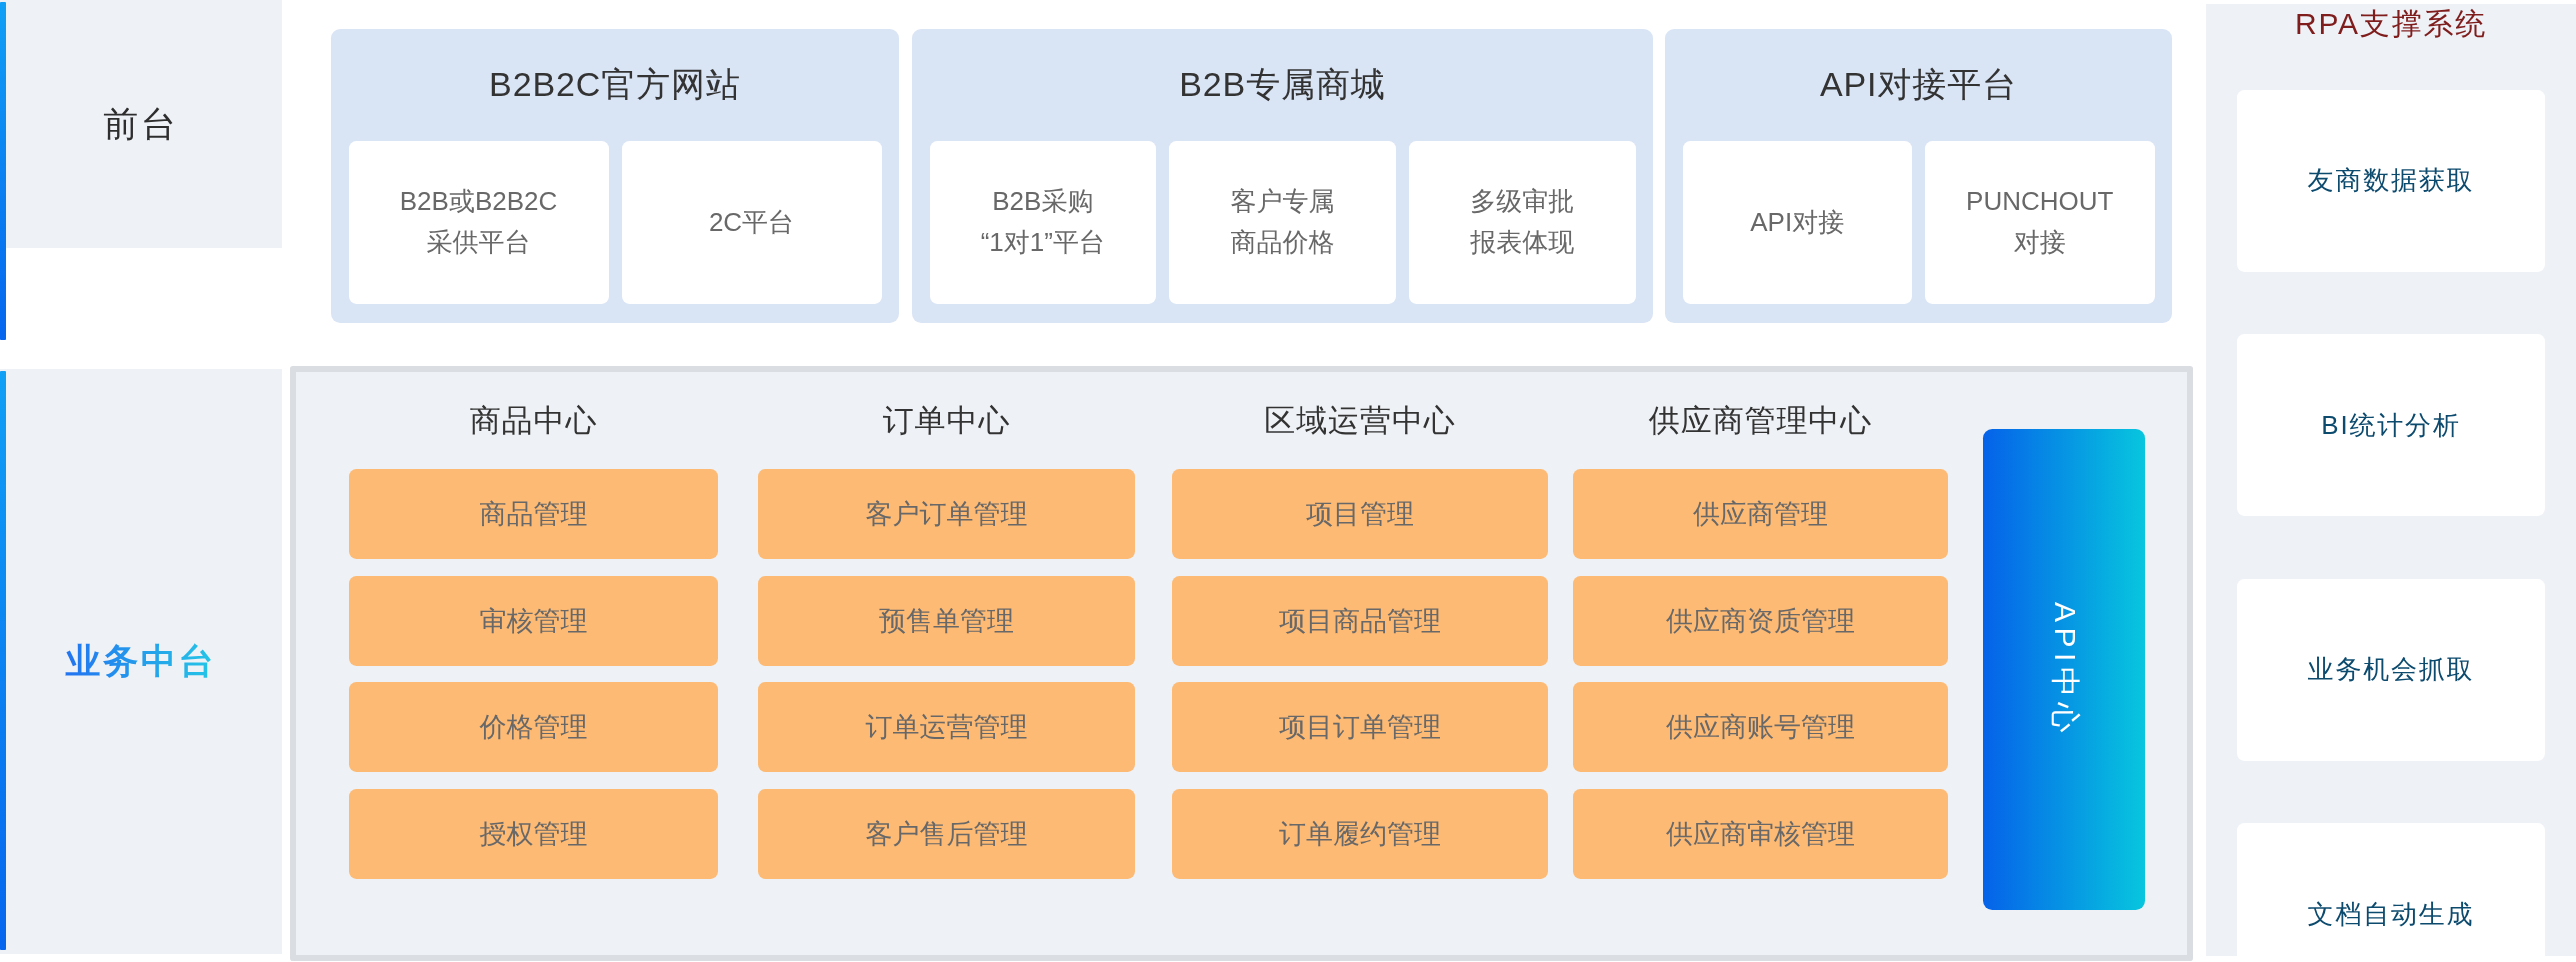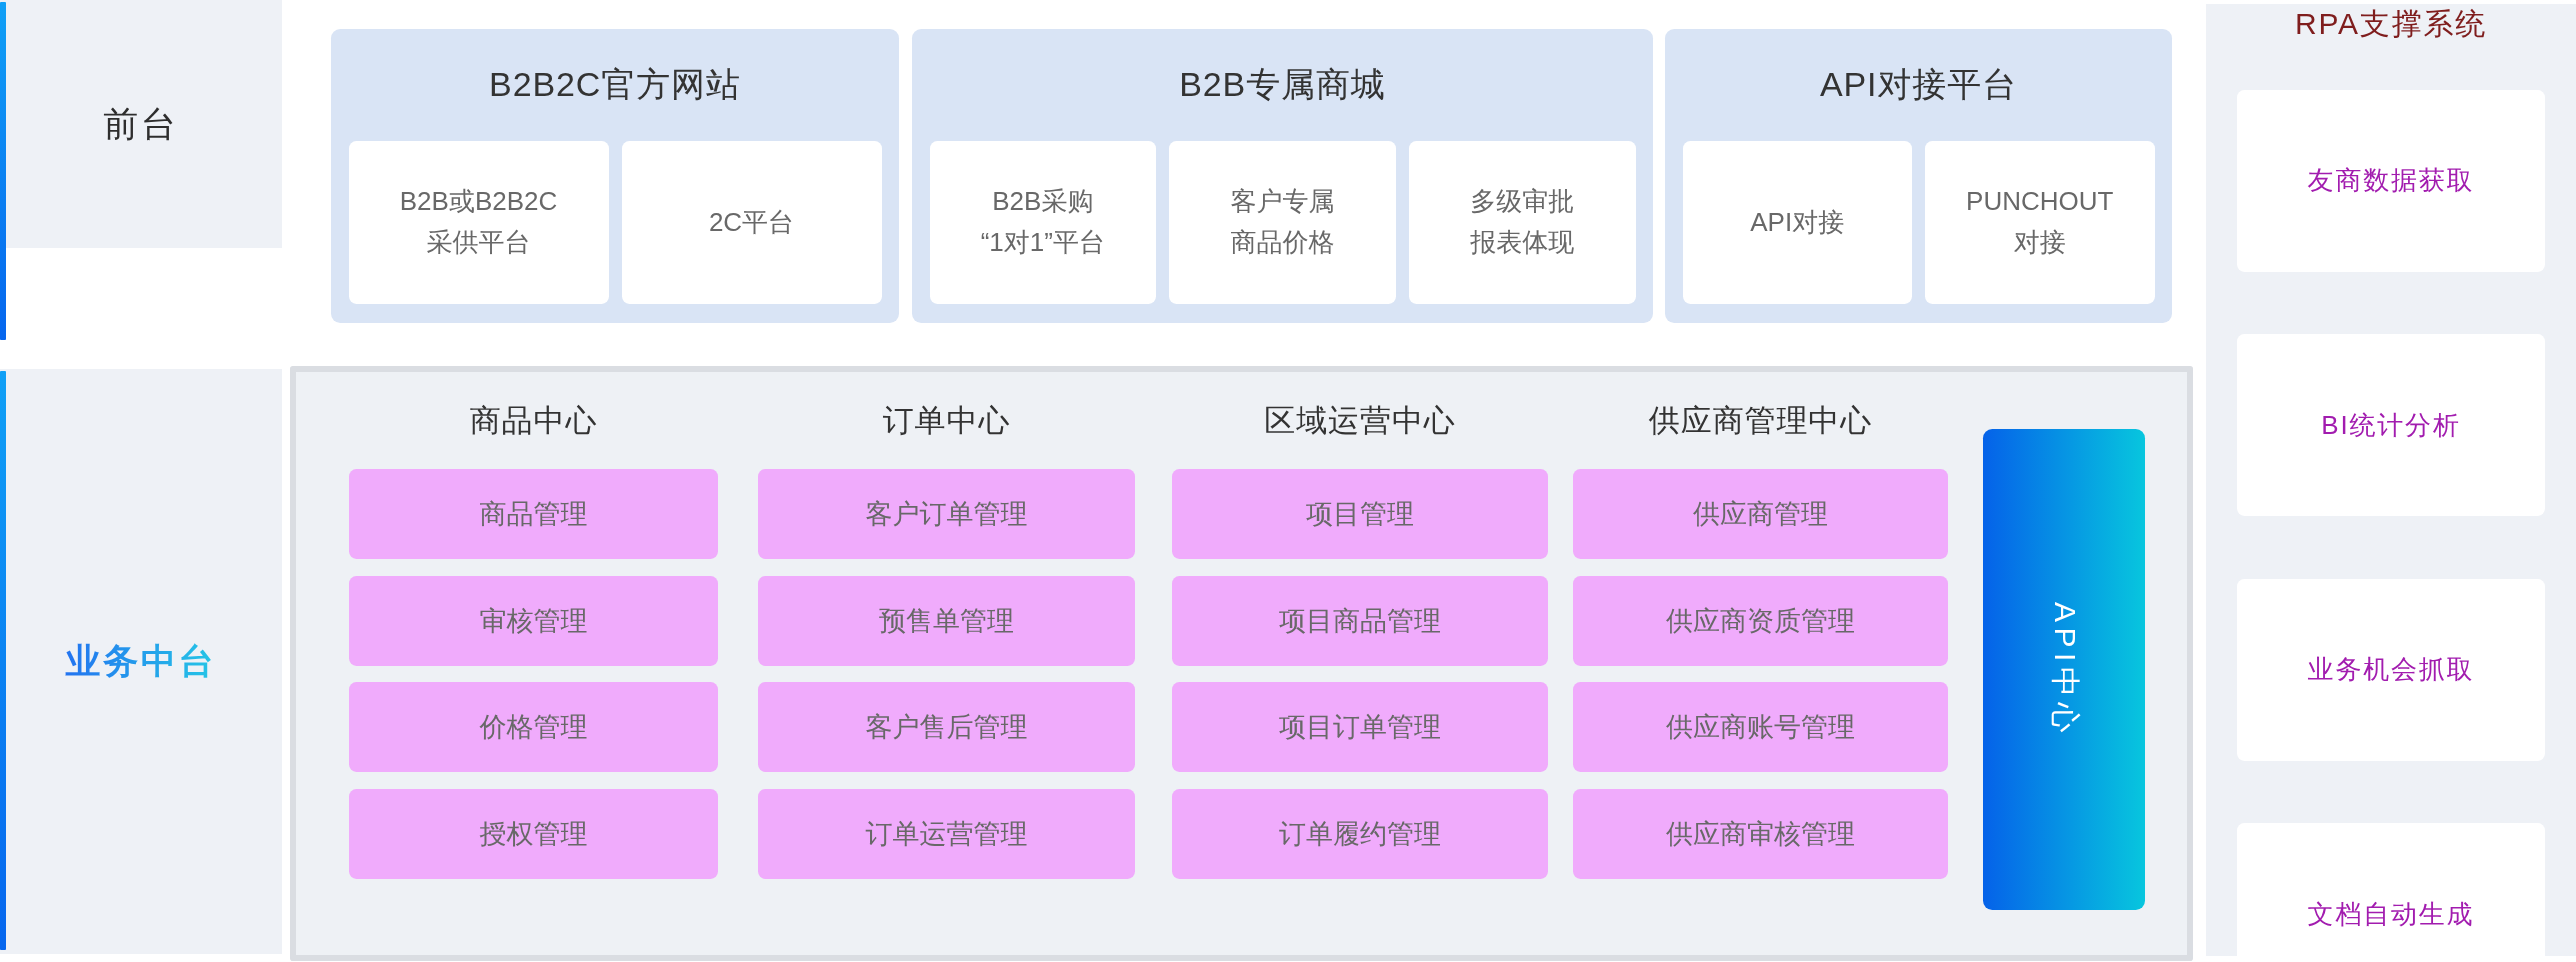--- a/index.html
+++ b/index.html
@@ -61,21 +61,21 @@
   .biz-group { position:absolute; top:0; height:100%; }
   #group-product  { left:53px;   width:369px; }
   #group-order    { left:462px;  width:377px; }
   #group-region   { left:876px;  width:376px; }
   #group-supplier { left:1277px; width:375px; }
   .group-title {
     height:97px; display:flex; align-items:center; justify-content:center;
     font-size:31px; color:#333333; letter-spacing:0.9px;
   }
   .mcard {
-    height:90px; margin-bottom:16.6px; background:#f0abfc; border-radius:7.4px;
+    height:90px; margin-bottom:16.6px; background:#fdba74; border-radius:7.4px;
     display:flex; align-items:center; justify-content:center;
     font-size:27px; color:#686868;
   }
   #api-center-bar {
     position:absolute; left:1687px; top:57px; width:162px; height:481px;
     border-radius:9.2px;
     background:linear-gradient(90deg,#0562e9 0%,#07c6de 100%);
   }
   #api-center-bar .vtext {
     position:absolute; left:50%; top:50%;
@@ -91,21 +91,21 @@
   .rpa-title {
     height:136px; display:flex; align-items:center; justify-content:center;
     font-size:30px; color:#7f1d1d; letter-spacing:1.8px;
   }
   .rpa-cards {
     display:flex; flex-direction:column; gap:17.5px; padding:0 31px;
   }
   .rcard {
     height:182px; background:#ffffff; border-radius:7.4px;
     display:flex; align-items:center; justify-content:center;
-    font-size:26px; color:#a21caf; letter-spacing:1.8px;margin-top:45px;
+    font-size:26px; color:#0c4a6e; letter-spacing:1.8px;margin-top:45px;
   }
 </style>
 </head>
 <body>
 
 <div id="canvas">
 
   <div class="stage-box" id="front-stage-box">
     <div class="accent-bar"></div>
     <div class="stage-label">前台</div>
@@ -167,22 +167,22 @@
       <div class="mcard">商品管理</div>
       <div class="mcard">审核管理</div>
       <div class="mcard">价格管理</div>
       <div class="mcard">授权管理</div>
     </div>
 
     <div class="biz-group" id="group-order">
       <div class="group-title">订单中心</div>
       <div class="mcard">客户订单管理</div>
       <div class="mcard">预售单管理</div>
+      <div class="mcard">订单运营管理</div>
       <div class="mcard">客户售后管理</div>
-      <div class="mcard">订单运营管理</div>
     </div>
 
     <div class="biz-group" id="group-region">
       <div class="group-title">区域运营中心</div>
       <div class="mcard">项目管理</div>
       <div class="mcard">项目商品管理</div>
       <div class="mcard">项目订单管理</div>
       <div class="mcard">订单履约管理</div>
     </div>
 

